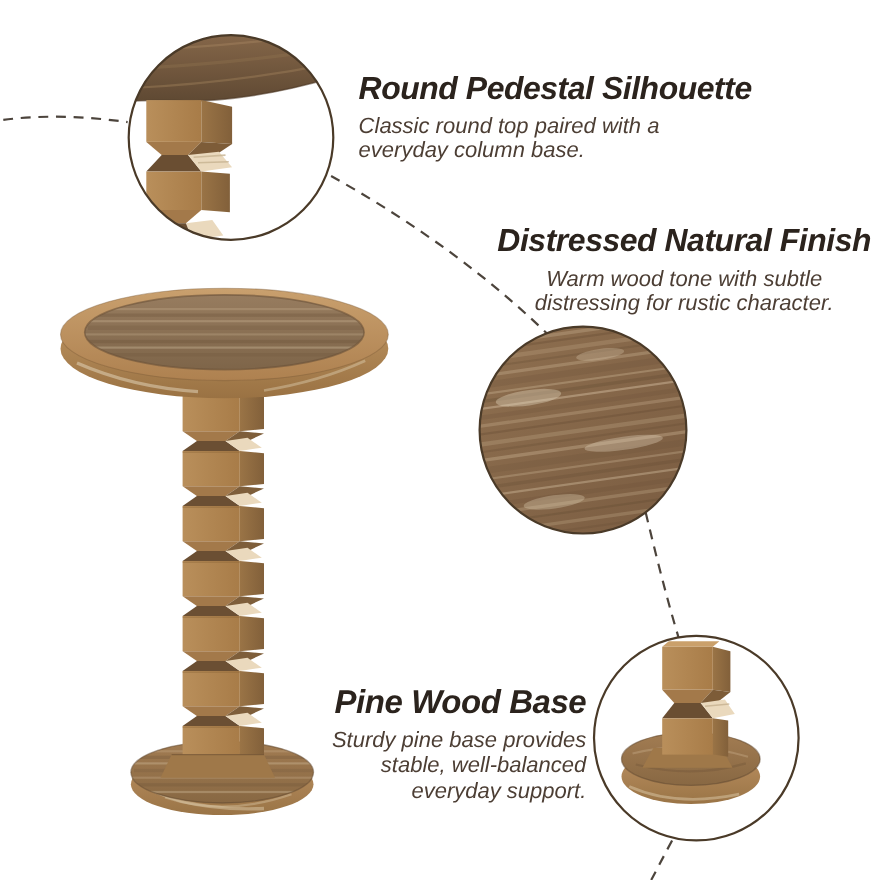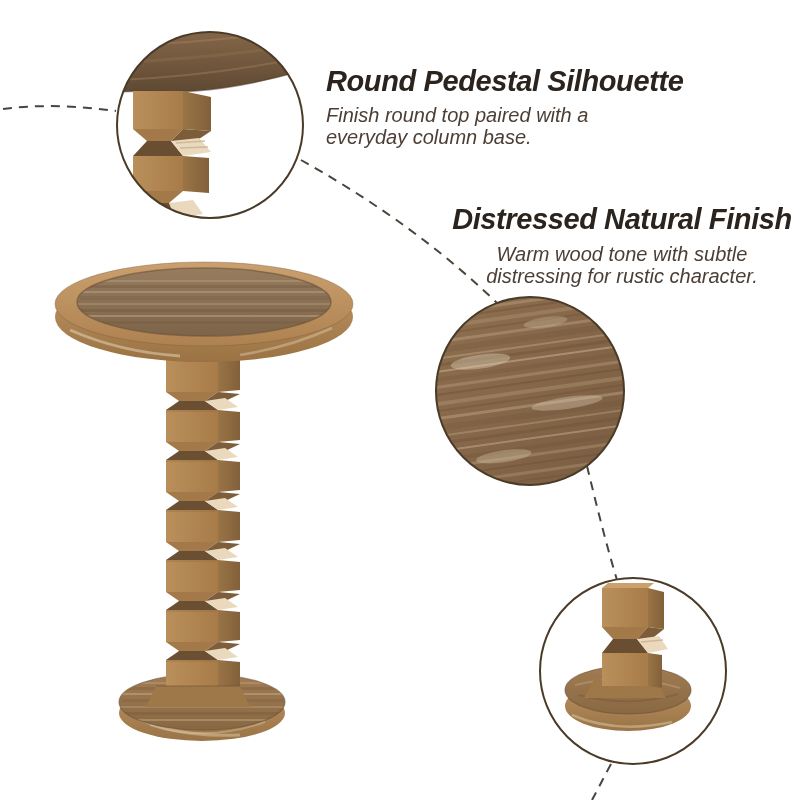--- a/index.html
+++ b/index.html
@@ -244,27 +244,35 @@
       <polygon points="648,653 662,655 662,688 648,686" fill="url(#gCubeSide)"></polygon>
       <rect x="602" y="653" width="46" height="33" fill="url(#gCube)"></rect>
     </g>
     <circle class="ring" cx="633" cy="671" r="93"></circle>
   </g>
 </svg>
 
 <div class="callout c1">
   <div class="title">Round Pedestal Silhouette</div>
   <div class="desc">
-    <div>Finish round top paired with a</div>
+    <div>Classic round top paired with a</div>
     <div>everyday column base.</div>
   </div>
 </div>
 
 <div class="callout c2">
   <div class="title">Distressed Natural Finish</div>
   <div class="desc">
     <div>Warm wood tone with subtle</div>
     <div>distressing for rustic character.</div>
   </div>
 </div>
 
+<div class="callout c3">
+  <div class="title">Pine Wood Base</div>
+  <div class="desc">
+    <div>Sturdy pine base provides</div>
+    <div>stable, well-balanced</div>
+    <div>everyday support.</div>
+  </div>
+</div>
 
 </div>
 
 </body></html>

